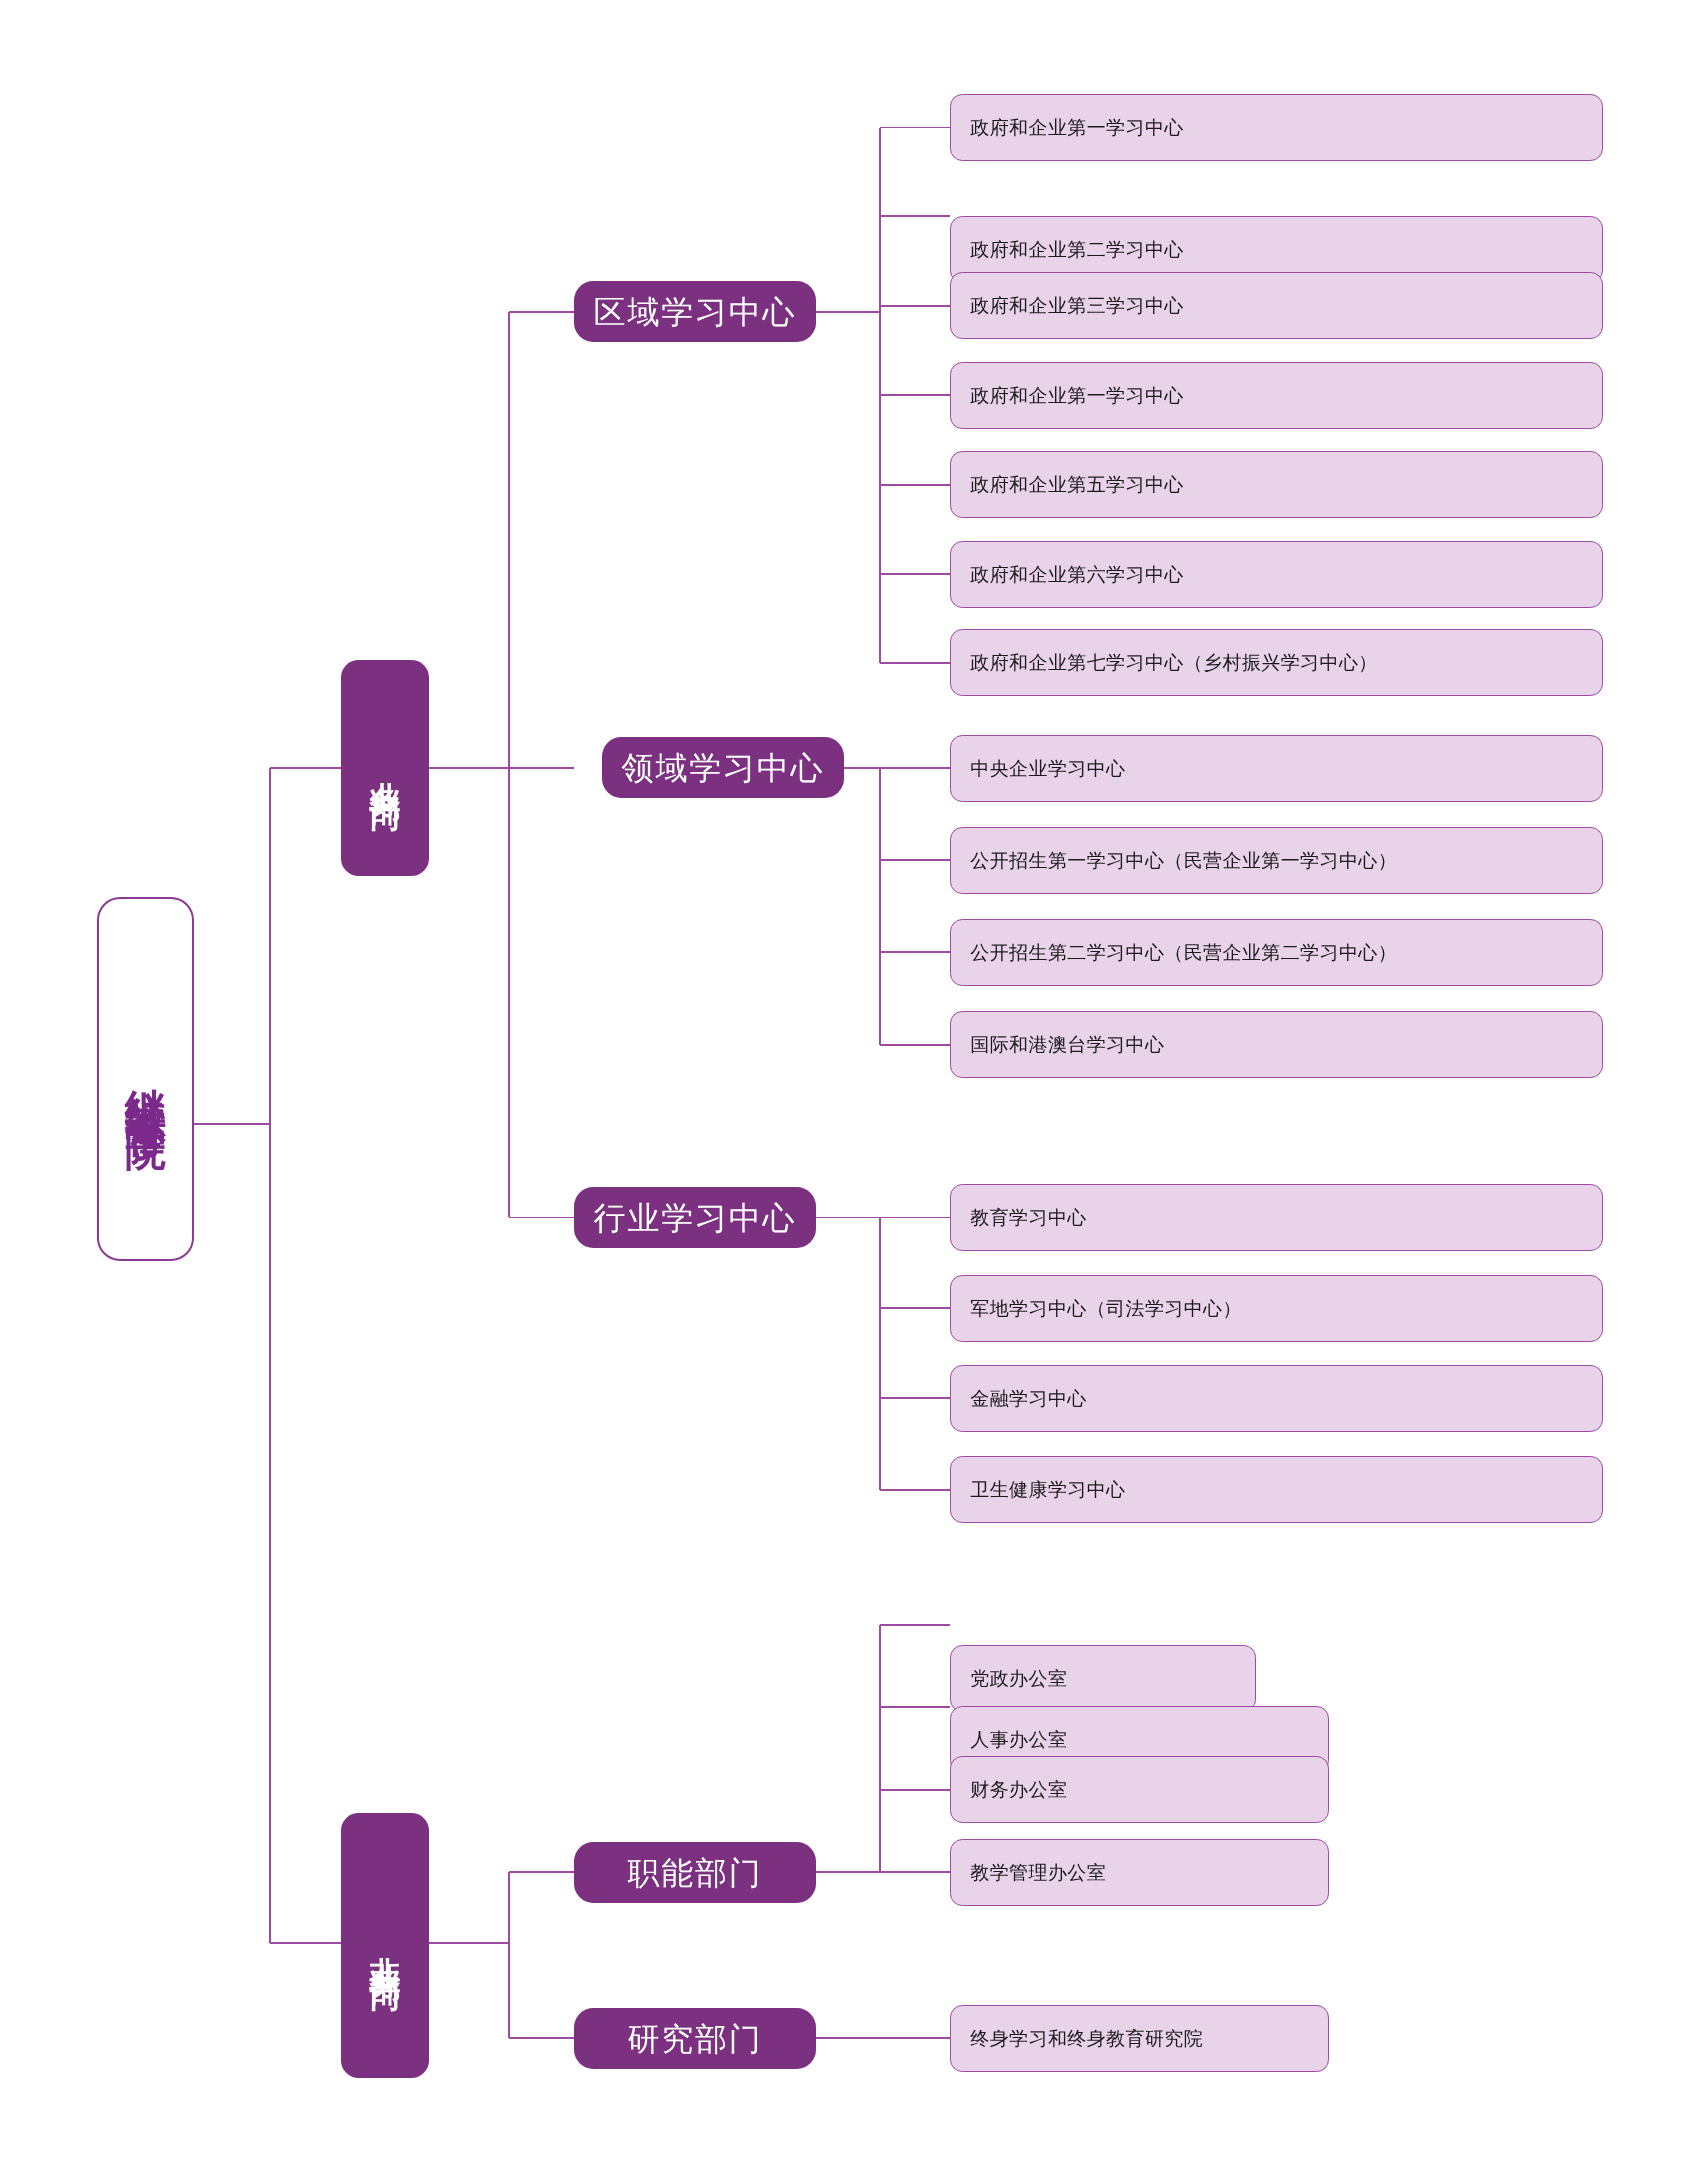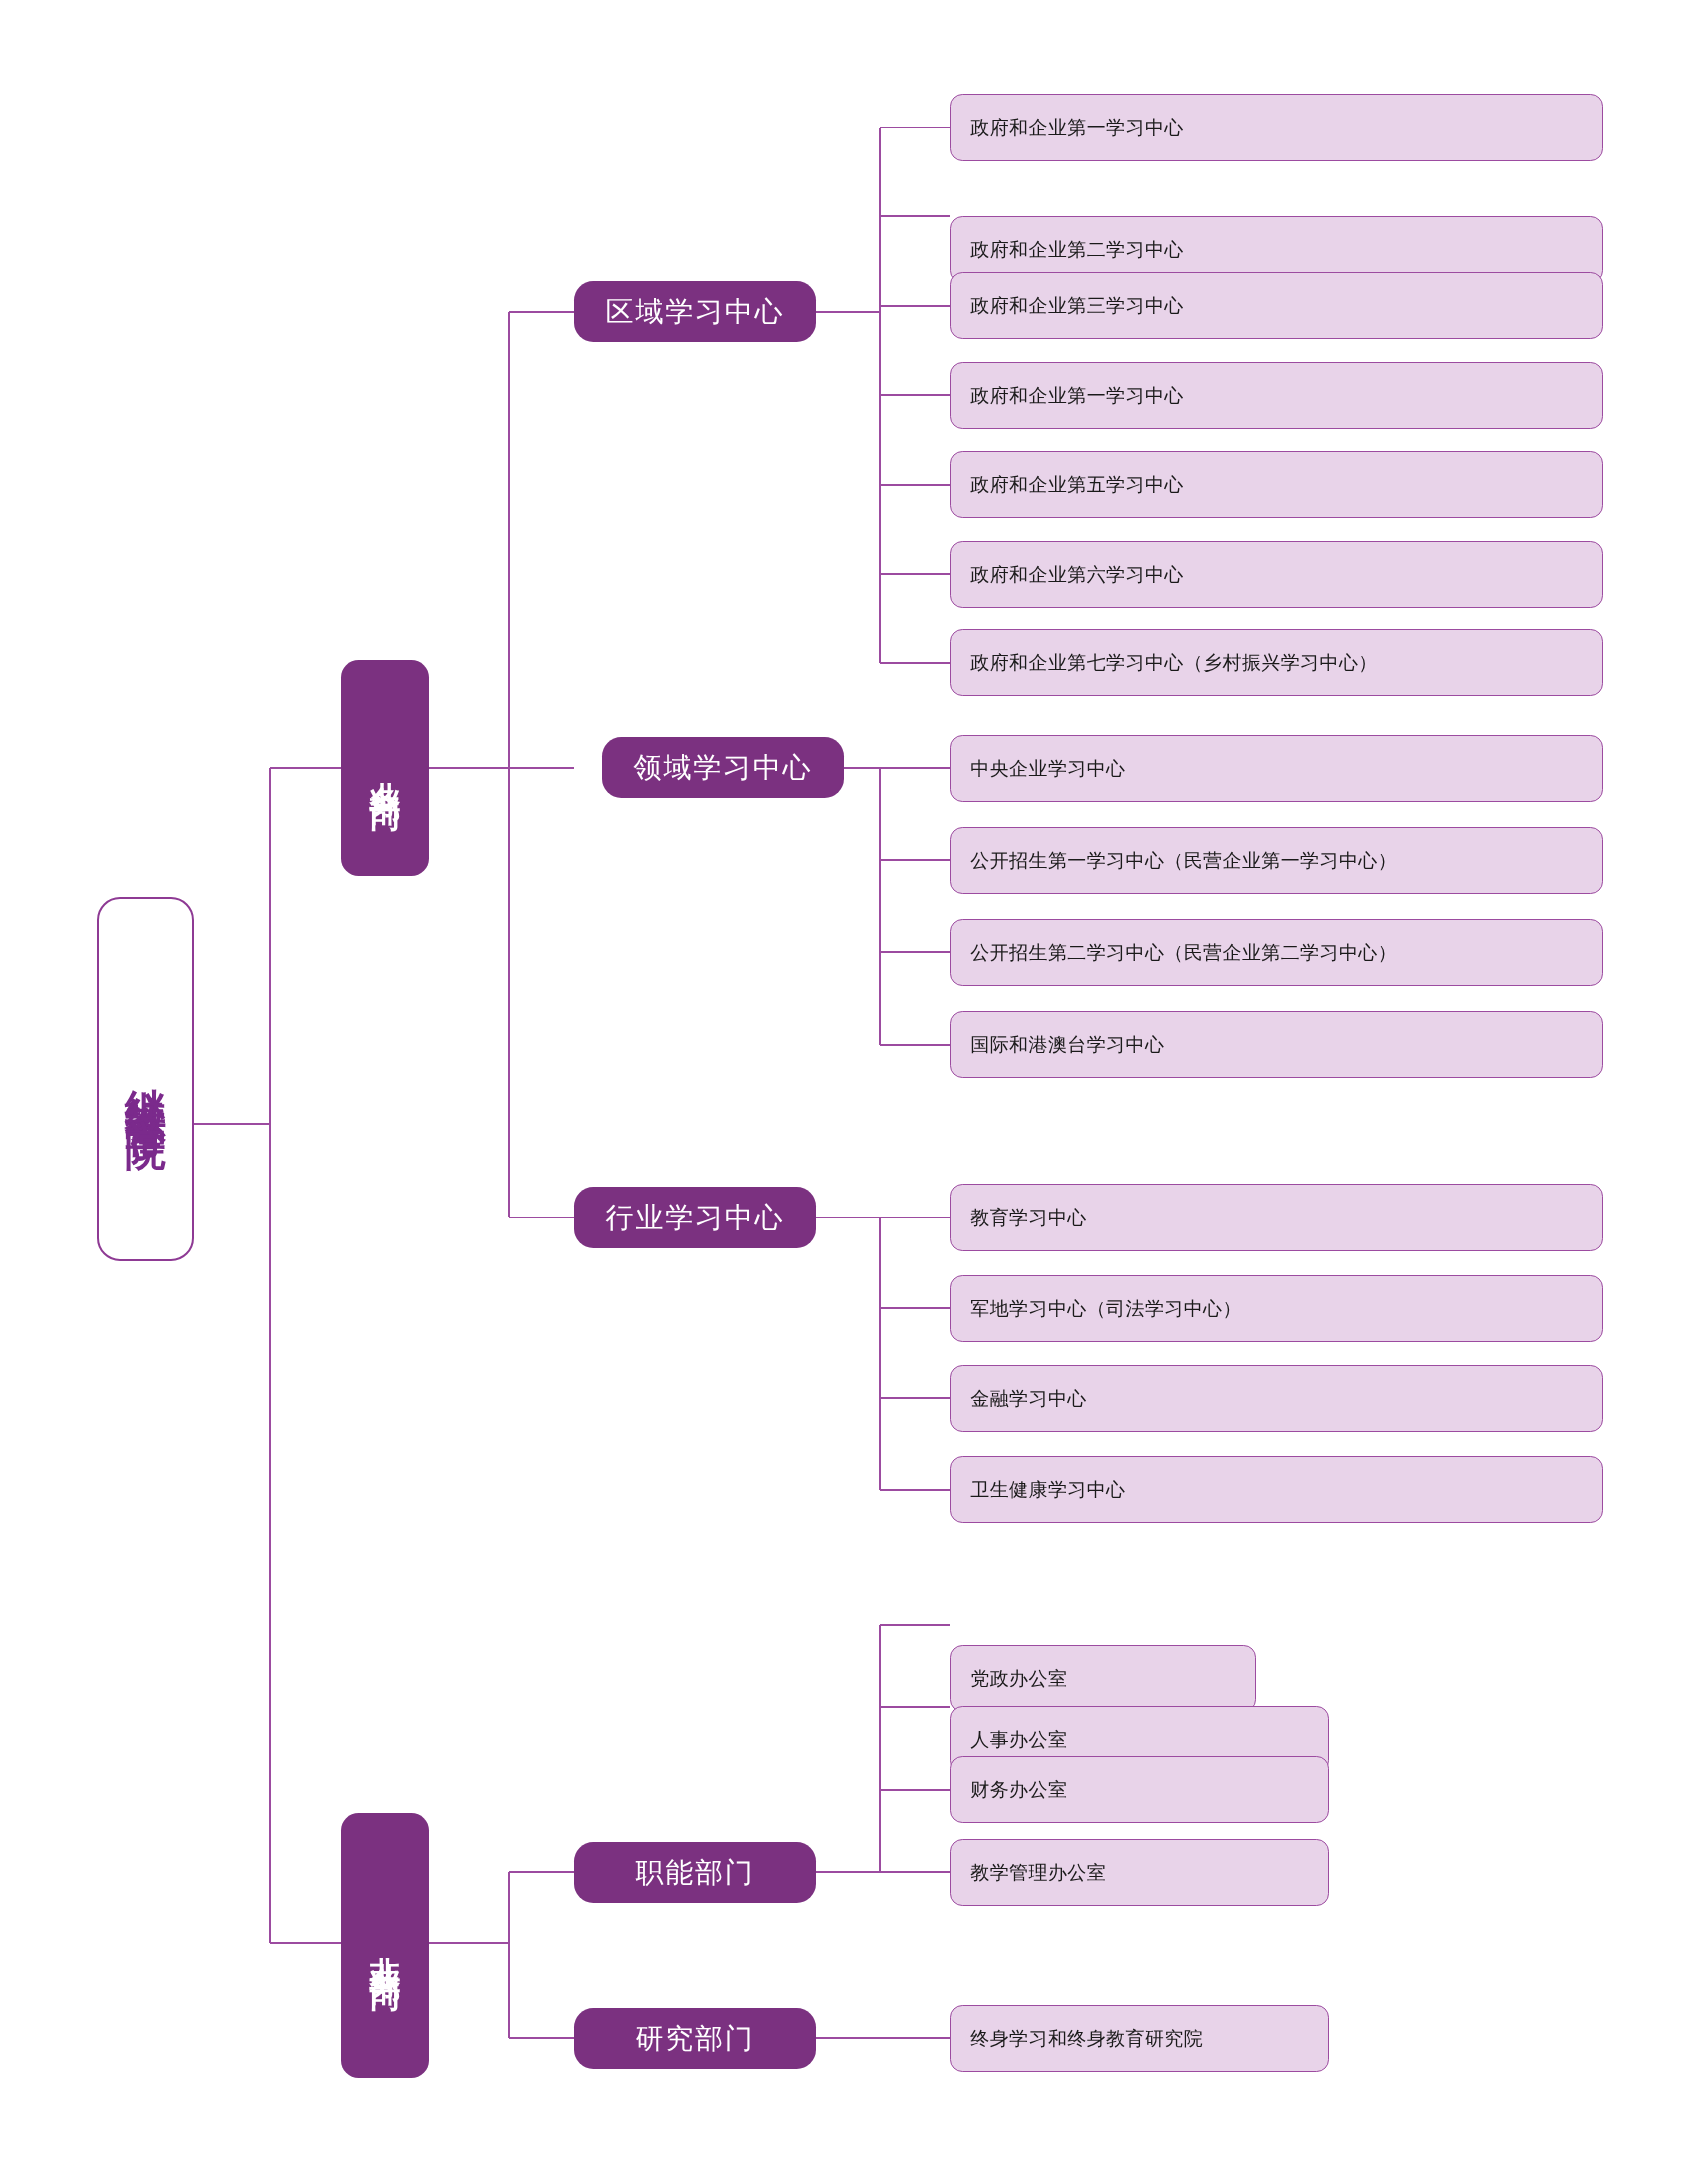--- a/index.html
+++ b/index.html
@@ -68,21 +68,21 @@
   }
 
   
   .node-l2 {
     border-radius: 19.3px;
     background: #7b3180;
     justify-content: center;
   }
   .node-l2 .htext {
     color: #ffffff;
-    font-size: 28px;
+    font-size: 32px;
     letter-spacing: 1.8px;
     white-space: nowrap;
     line-height: 1;
   }
 
   
   .node-leaf {
     border: 1.4px solid #9c4ba0;
     border-radius: 12.3px;
     background: #e8d3e9;

